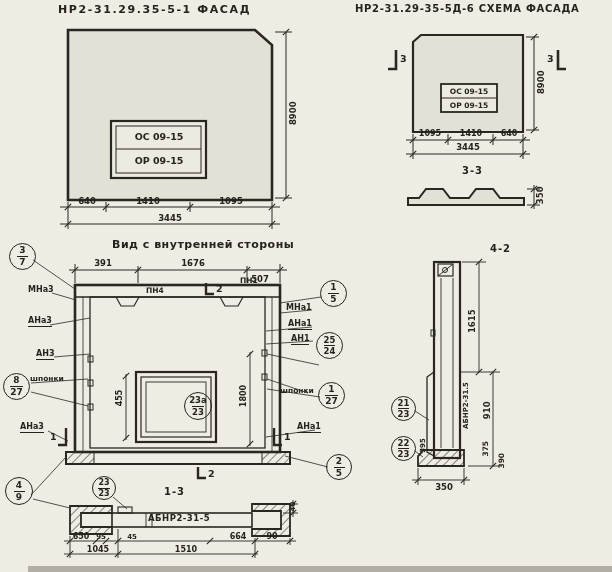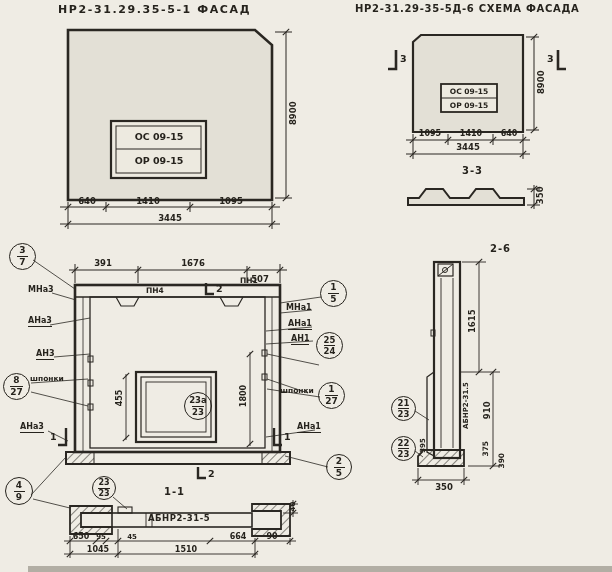--- a/index.html
+++ b/index.html
@@ -210,23 +210,24 @@
     <line x1="315" y1="430" x2="266" y2="437"></line>
     <line x1="328" y1="467" x2="285" y2="456"></line>
     <line x1="415" y1="411" x2="429" y2="420"></line>
     <line x1="415" y1="451" x2="423" y2="457"></line>
     <line x1="113" y1="497" x2="127" y2="509"></line>
   </g>
 </svg>
 
 <div class="lbl t1" style="left:58px;top:4px">НР2-31.29.35-5-1 ФАСАД</div>
 <div class="lbl t2" style="left:355px;top:4px">НР2-31.29-35-5Д-6 СХЕМА ФАСАДА</div>
-<div class="lbl st" style="left:490px;top:244px">2-6</div>
+<div class="lbl t3" style="left:112px;top:239px">Вид с внутренней стороны</div>
+<div class="lbl st" style="left:490px;top:244px">4-2</div>
 <div class="lbl st" style="left:462px;top:166px">3-3</div>
-<div class="lbl st" style="left:164px;top:487px">1-1</div>
+<div class="lbl st" style="left:164px;top:487px">1-3</div>
 
 <div class="lbl fs95" style="left:117px;top:132px;width:84px">ОС 09-15</div>
 <div class="lbl fs95" style="left:117px;top:156px;width:84px">ОР 09-15</div>
 <div class="lbl fs75" style="left:441px;top:88px;width:56px">ОС 09-15</div>
 <div class="lbl fs75" style="left:441px;top:102px;width:56px">ОР 09-15</div>
 
 <div class="lbl fs85" style="left:73px;top:197px;width:28px">640</div>
 <div class="lbl fs85" style="left:132px;top:197px;width:32px">1410</div>
 <div class="lbl fs85" style="left:215px;top:197px;width:32px">1095</div>
 <div class="lbl fs85" style="left:152px;top:214px;width:36px">3445</div>

